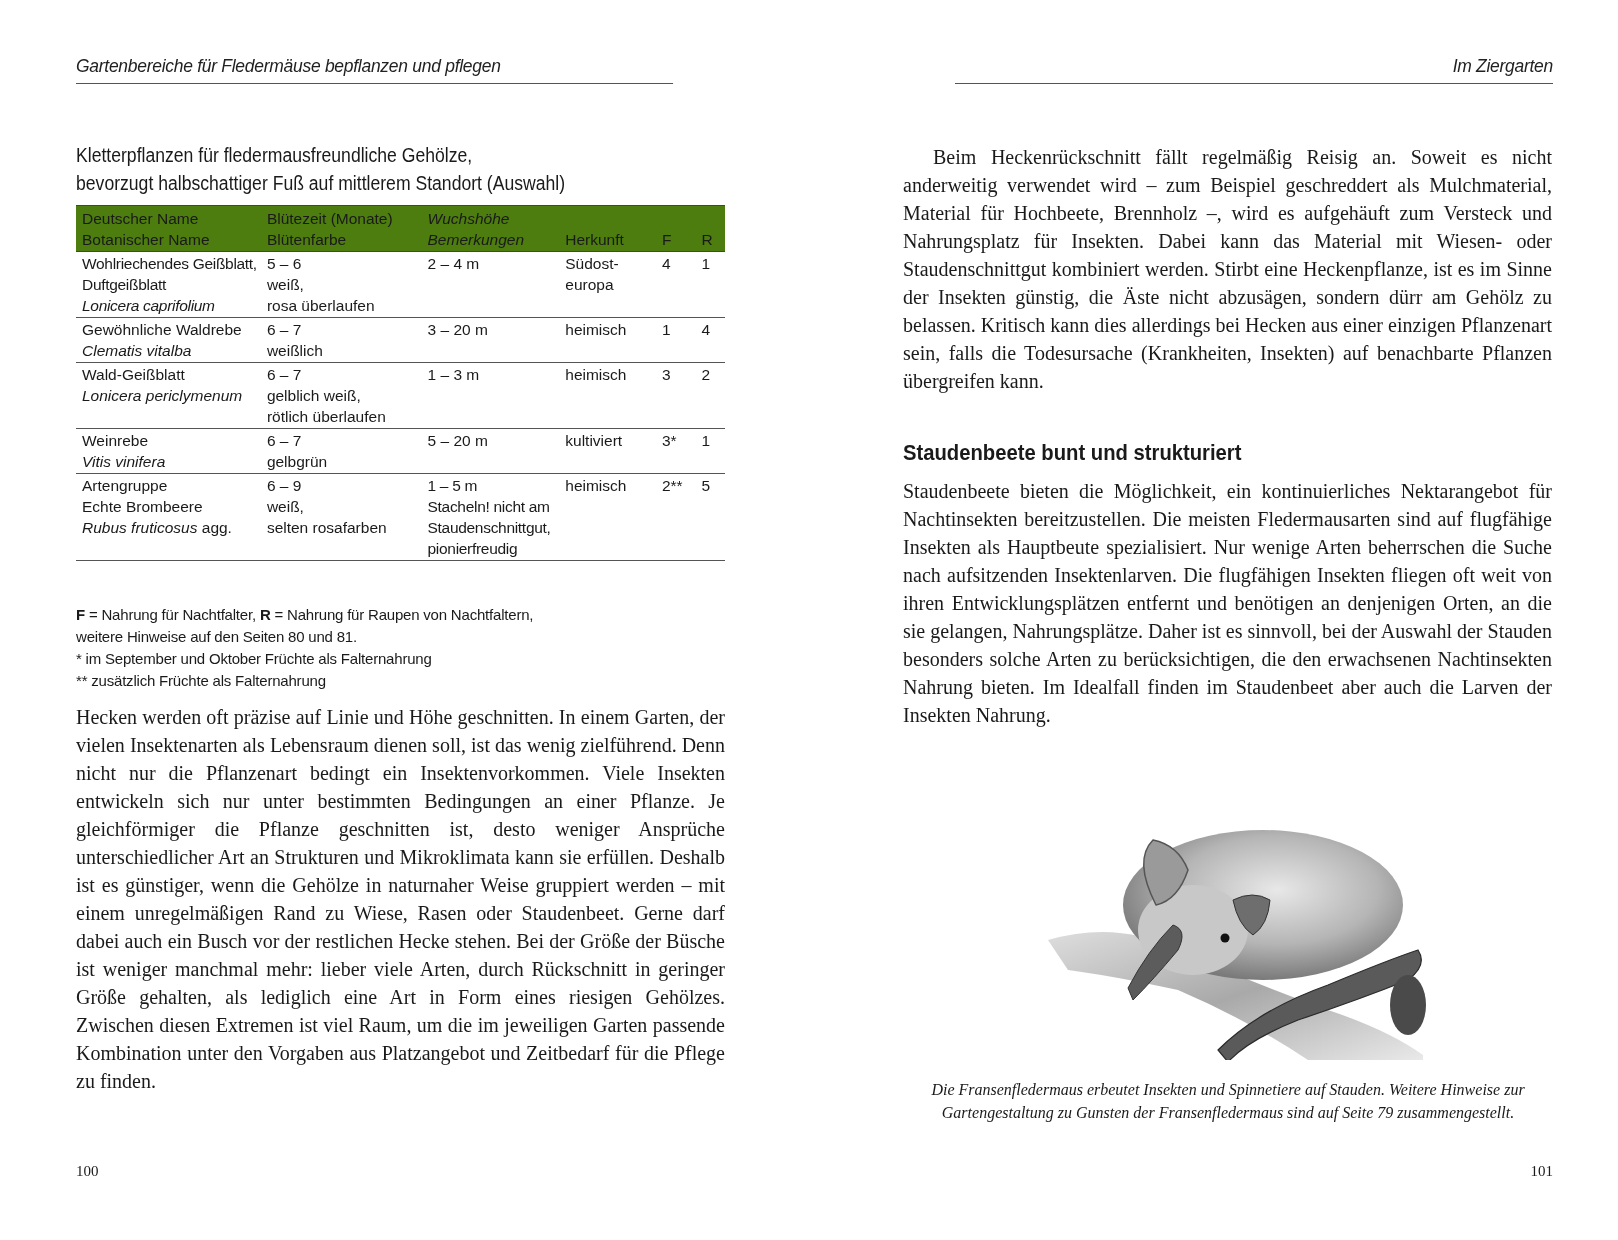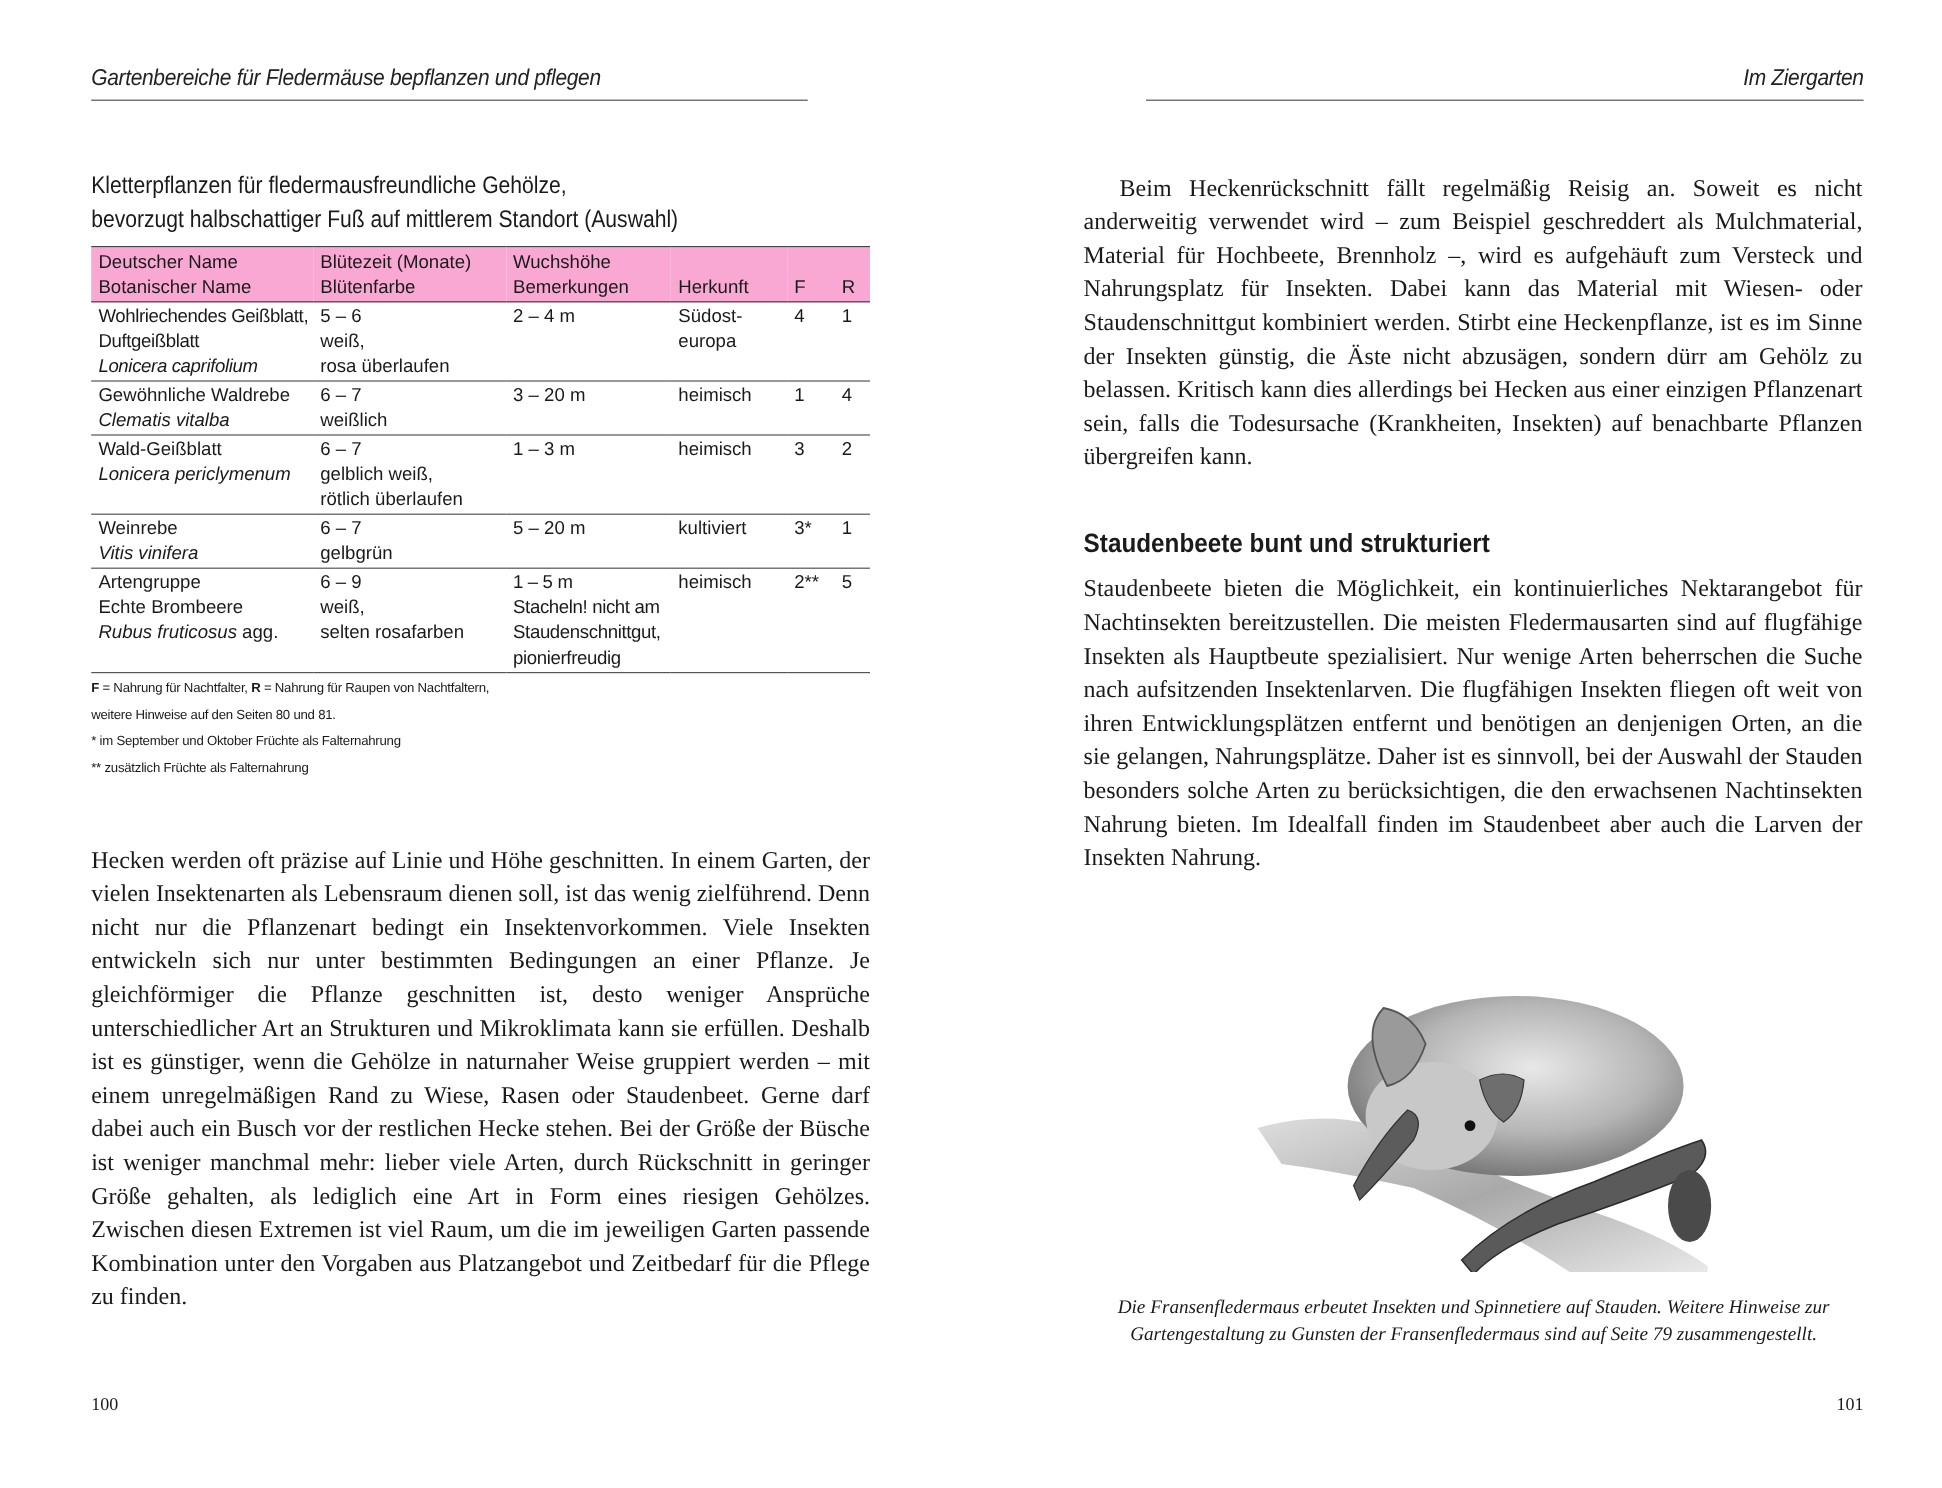--- a/index.html
+++ b/index.html
@@ -23,42 +23,42 @@
       font-family: "Liberation Sans", sans-serif; font-size: 20px; line-height: 28px;
       color: #1a1a1a; transform: scaleX(0.88); transform-origin: left top;
     }
 
     .plant-table {
       position: absolute; top: 205px; left: 0; width: 649px;
       border-collapse: collapse;
       font-family: "Liberation Sans", sans-serif; font-size: 15.5px; line-height: 21px;
       color: #1a1a1a;
     }
-    .plant-table thead tr { background: #f9a8d4; }
+    .plant-table thead tr { background: #4d7c0f; }
     .plant-table thead th {
       font-weight: normal; text-align: left; vertical-align: bottom;
       padding: 2px 4px 1px 6px; border-top: 1.5px solid #444; border-bottom: 1.5px solid #444;
     }
     .plant-table tbody td {
       text-align: left; vertical-align: top; padding: 1px 4px 1px 6px;
       border-bottom: 1.5px solid #555;
     }
     .plant-table .c1 { width: 172px; }
     .plant-table .c2 { width: 152px; }
-    .plant-table .c3 { width: 128px; }
+    .plant-table .c3 { width: 128px; font-style: italic; }
     .plant-table .c4 { width: 88px; }
     .plant-table .c5 { width: 30px; }
     .plant-table .c6 { width: 20px; }
     .plant-table .narrow { letter-spacing: -0.3px; }
     .line { display: block; white-space: nowrap; }
     .it { font-style: italic; }
 
     .table-notes {
-      position: absolute; top: 563px; left: 0; width: 649px;
-      font-family: "Liberation Sans", sans-serif; font-size: 11px; line-height: 22px;
+      position: absolute; top: 604px; left: 0; width: 649px;
+      font-family: "Liberation Sans", sans-serif; font-size: 15px; line-height: 22px;
       color: #1a1a1a; letter-spacing: -0.2px;
     }
     .table-notes b { font-weight: bold; }
 
     .body-text {
       position: absolute; left: 0; width: 649px;
       font-family: "Liberation Serif", serif; font-size: 20px; line-height: 28px;
       text-align: justify; color: #1a1a1a; hyphens: manual;
     }
     .left-body { top: 703px; }

